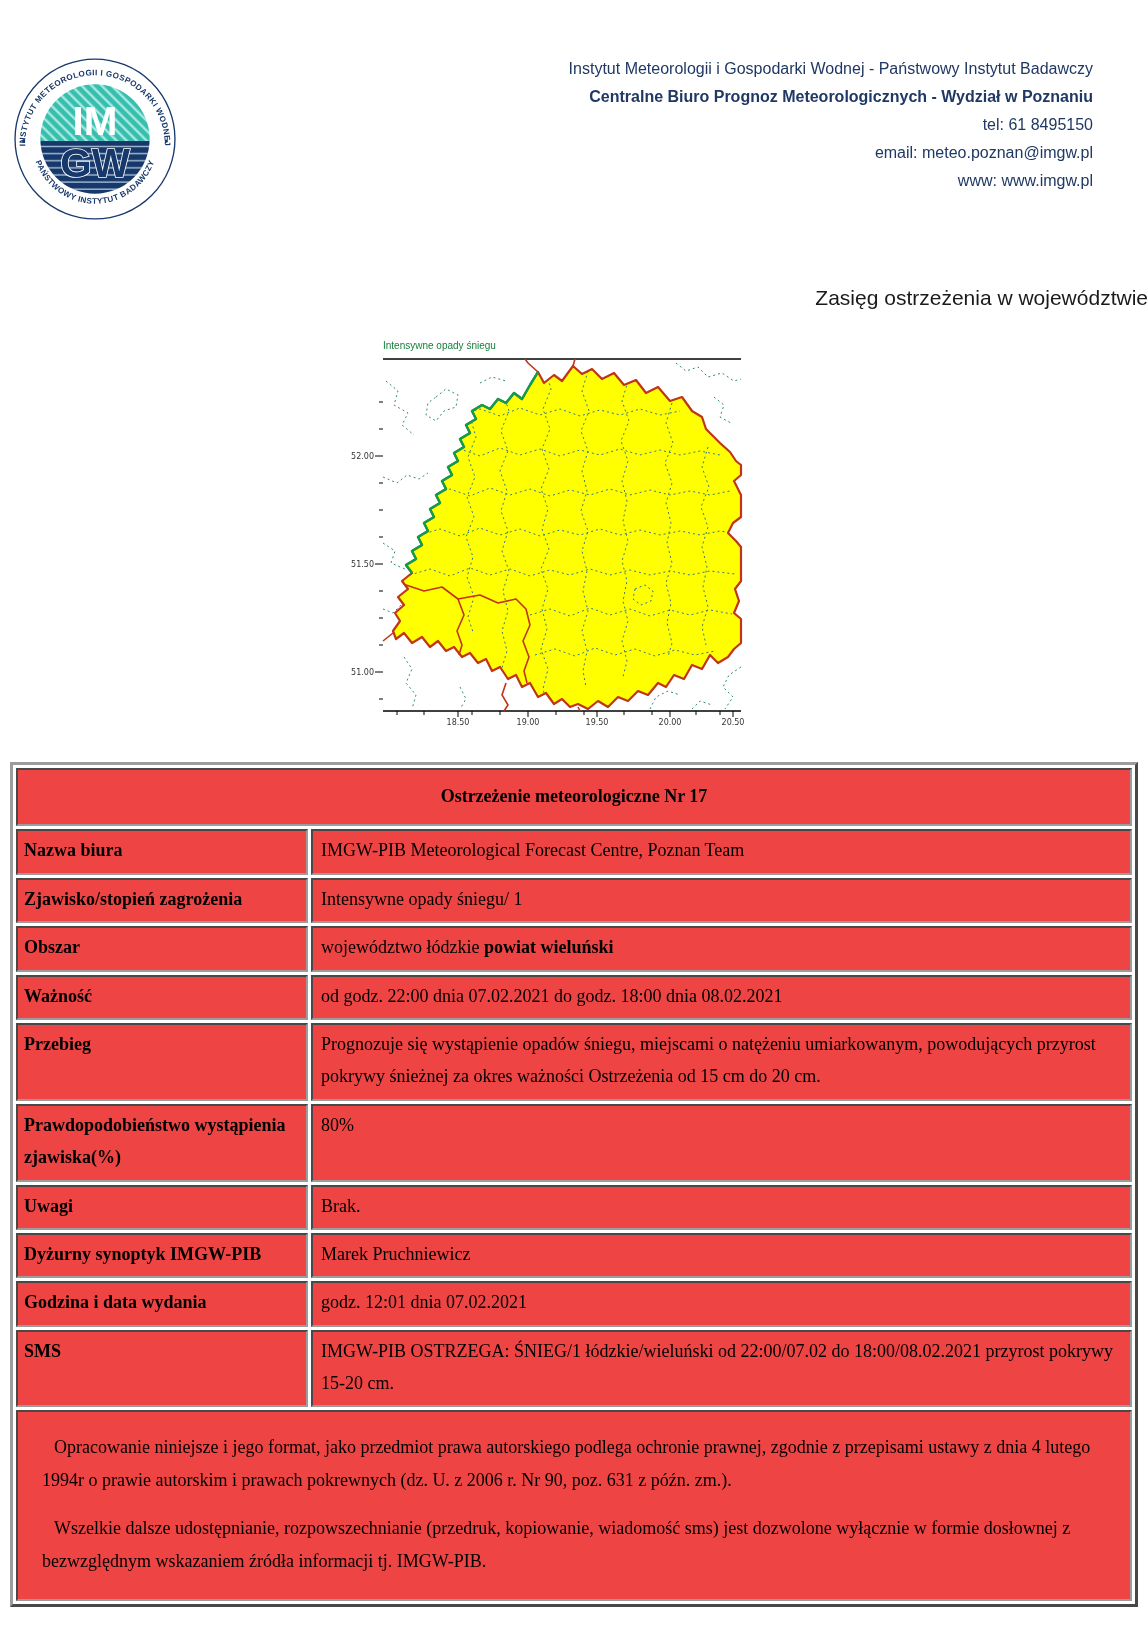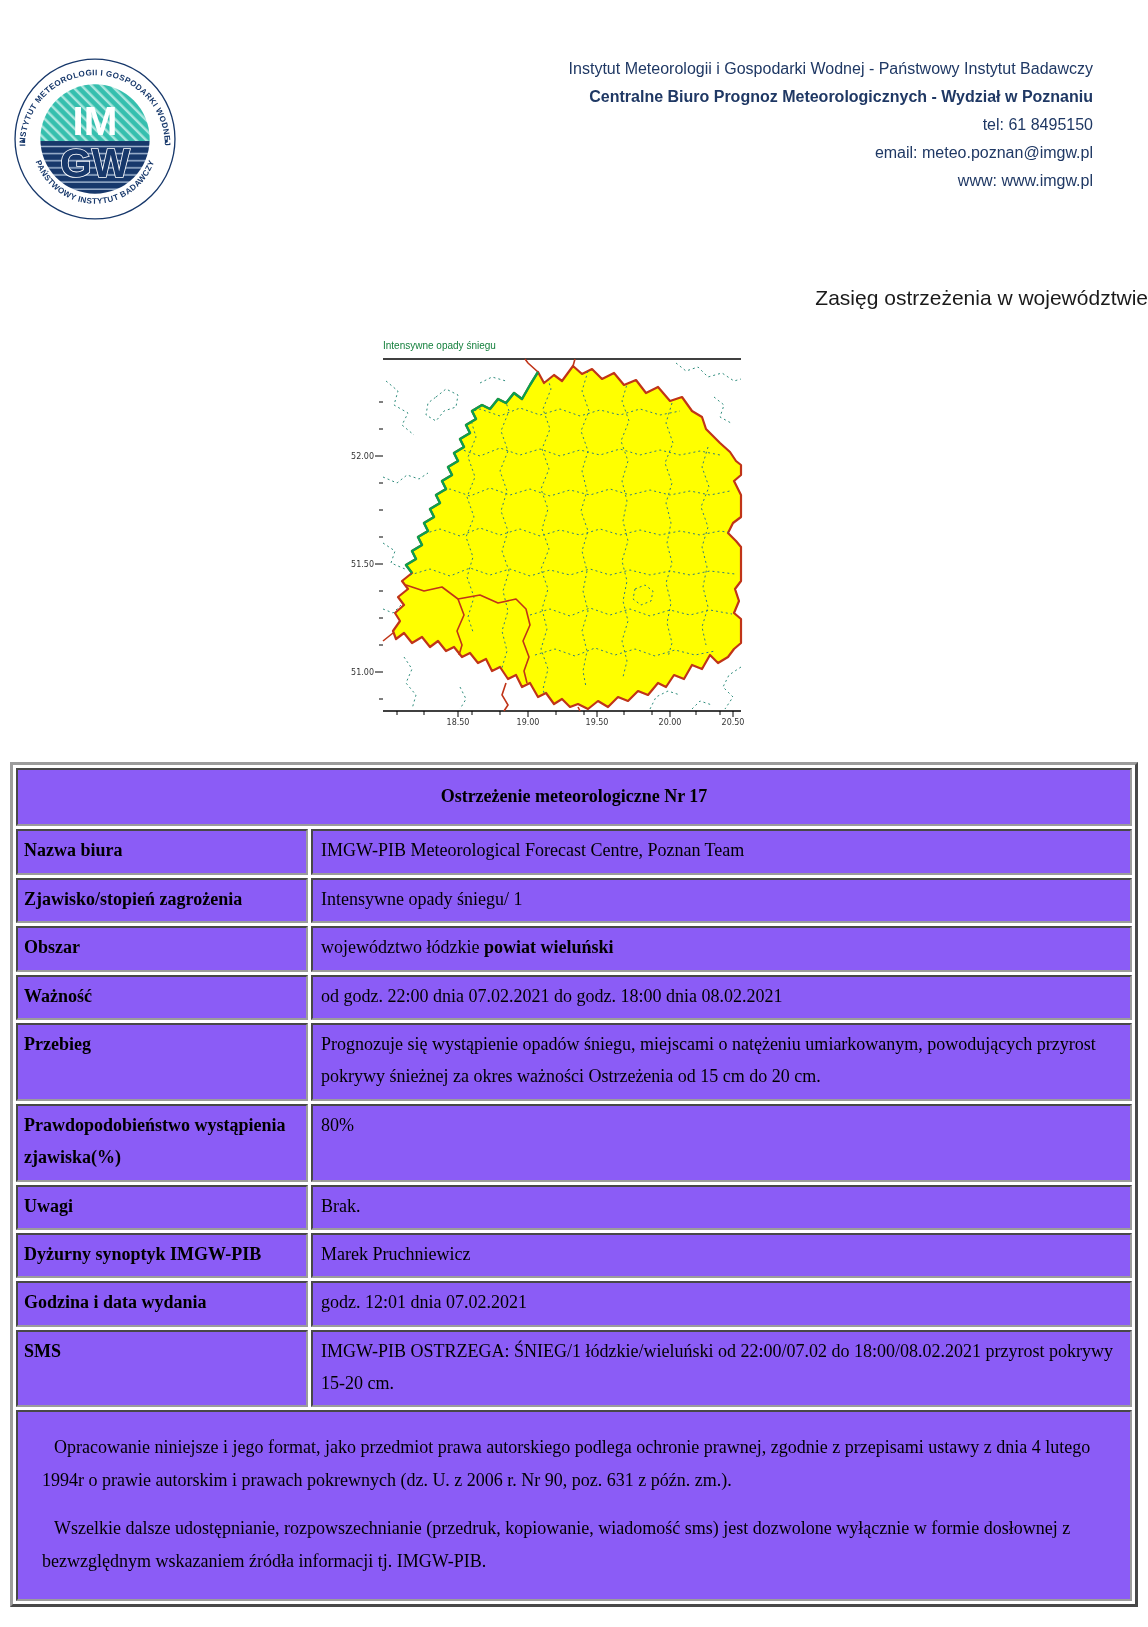--- a/index.html
+++ b/index.html
@@ -25,21 +25,21 @@
   .ctx-red{fill:none;stroke:#c03418;stroke-width:1.6;}
   .region{fill:#ffff00;stroke:#c03418;stroke-width:2.2;stroke-linejoin:round;}
   .inner-dash{fill:none;stroke:#2e7d7d;stroke-width:1;stroke-dasharray:2,3;}
   .red-inner{fill:none;stroke:#c03418;stroke-width:1.6;stroke-linejoin:round;}
   .green-edge{fill:none;stroke:#0aa14e;stroke-width:2.4;stroke-linejoin:round;}
 
   
   .warn-table{position:absolute;left:10px;top:762px;width:1128px;
               border-collapse:separate;border-spacing:3px;background:#fff;
               border:3px outset #9c9c9c;table-layout:fixed;}
-  .warn-table td{border:2px inset #9c9c9c;background:#8b5cf6;vertical-align:top;
+  .warn-table td{border:2px inset #9c9c9c;background:#ef4444;vertical-align:top;
                  font-family:"Liberation Serif",serif;font-size:18px;line-height:1.8;
                  padding:3px 8px 6px 8px;color:#000;word-wrap:break-word;}
   .title-cell{text-align:center;font-weight:bold;font-size:22px;color:#e00b0b;
               padding-top:10px !important;padding-bottom:12px !important;}
   .label-cell{font-weight:bold;padding-left:6px !important;}
   .footer-cell p{margin:16px;text-indent:12px;}
 
   
   .ringtext{font-family:"Liberation Sans",sans-serif;font-weight:bold;font-size:8px;
             letter-spacing:0.4px;fill:#17386b;}

